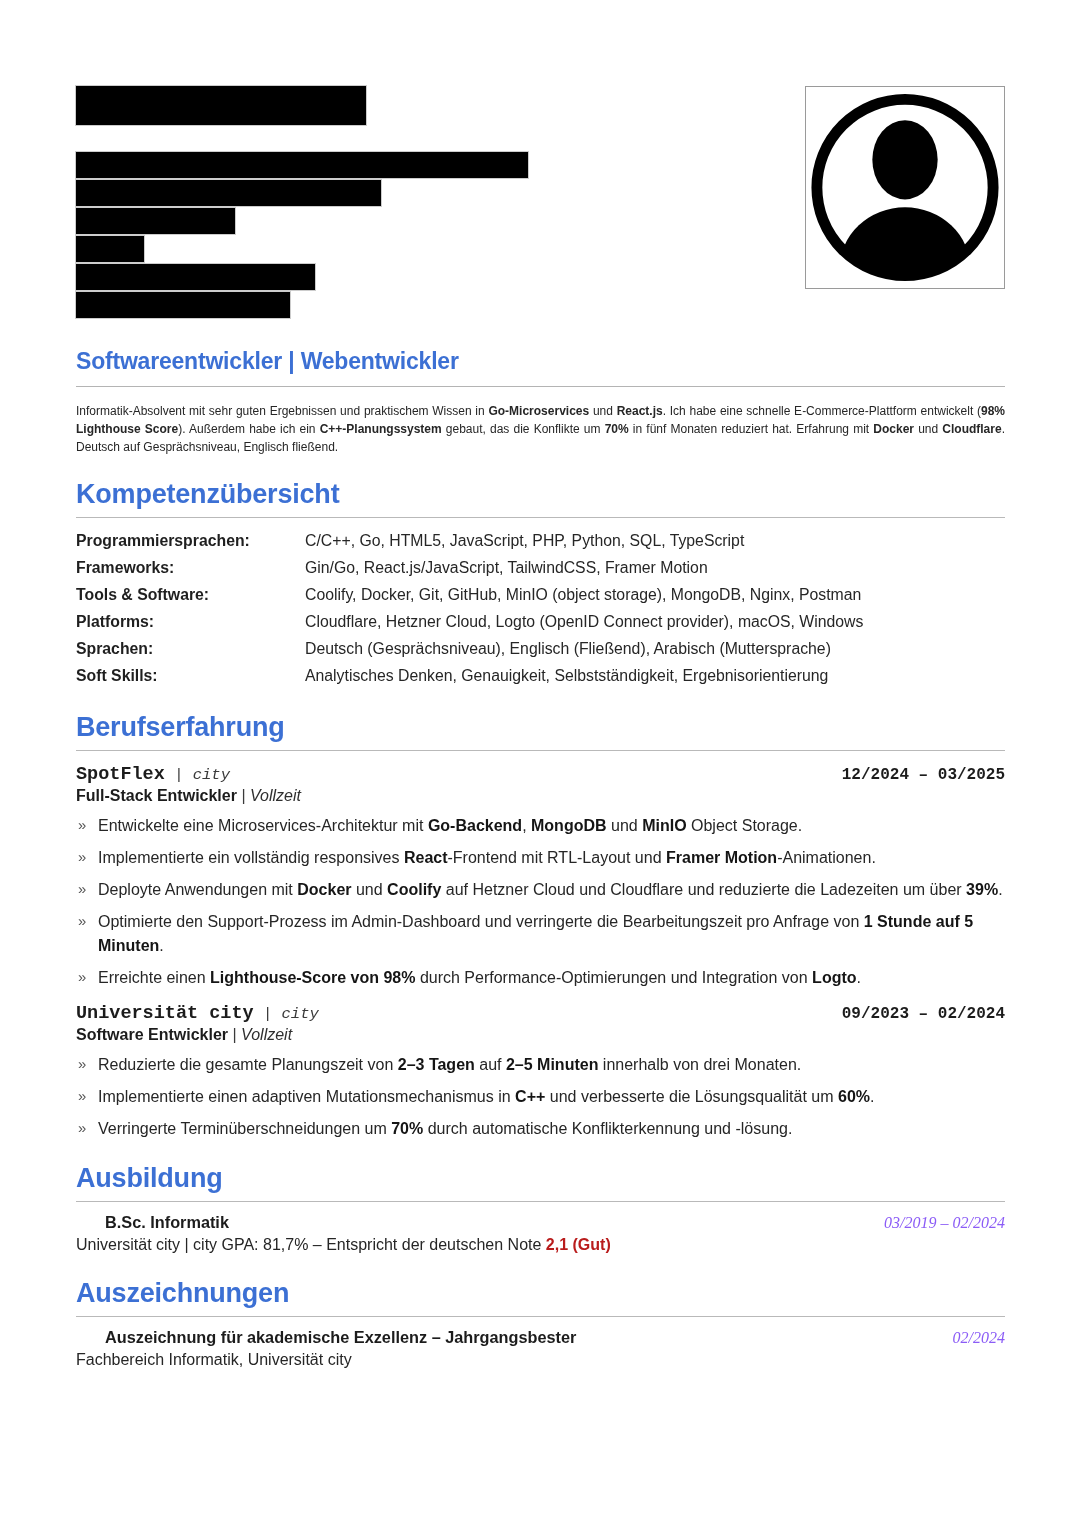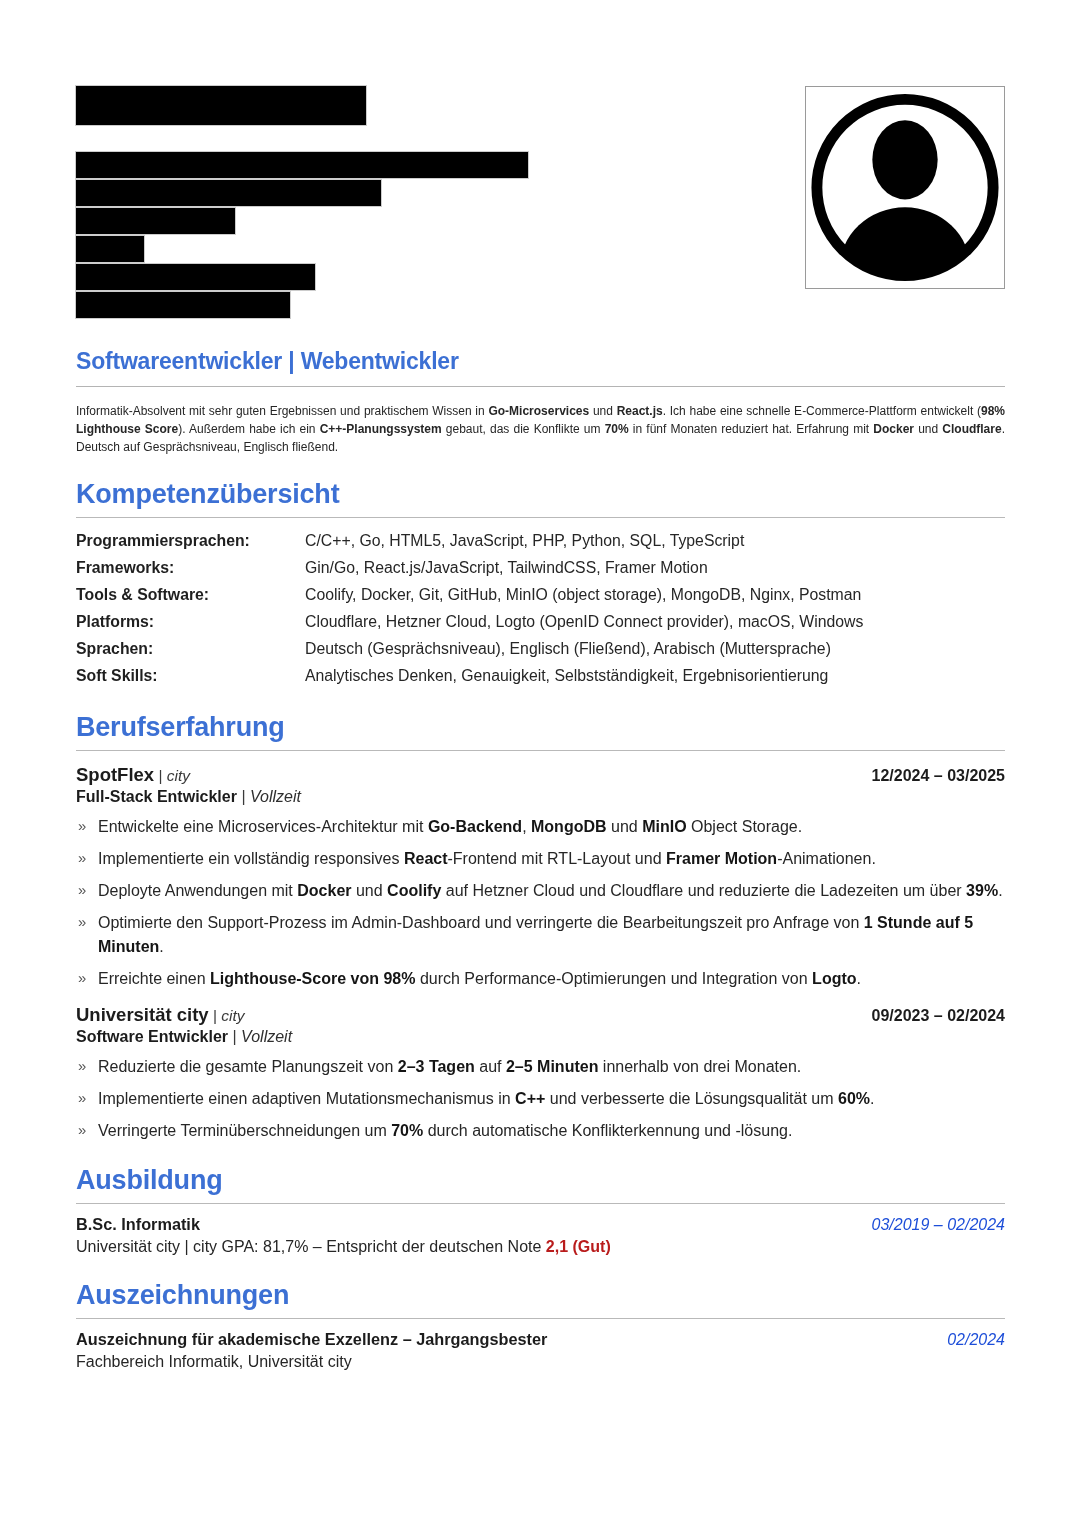--- a/index.html
+++ b/index.html
@@ -113,20 +113,21 @@
     color: #1f1f1f;
   }
   .skill-value { flex: 1; }
 
   
   .entry { margin-top: 13px; }
   .entry-head {
     display: flex;
     align-items: baseline;
     justify-content: space-between;
+    font-family: Liberation Mono, monospace;
   }
   .entry-org {
     font-size: 18.5px;
     font-weight: bold;
     color: #1c1c1c;
   }
   .entry-org .sep {
     font-weight: normal;
     font-size: 15.5px;
     color: #3a3a3a;
@@ -139,21 +140,22 @@
   }
   .entry-dates {
     font-size: 16px;
     font-weight: bold;
     color: #1c1c1c;
     white-space: nowrap;
   }
   .entry-dates.italic {
     font-weight: normal;
     font-style: italic;
-    color: #1d4ed8;
+    color: #8b5cf6;
+    font-family: Liberation Serif, serif;
   }
   .entry-role {
     font-size: 16px;
     font-weight: bold;
     color: #1c1c1c;
     margin-top: 2px;
   }
   .entry-role .sep { font-weight: normal; color: #3a3a3a; }
   .entry-role .emp { font-weight: normal; font-style: italic; color: #2f2f2f; }
 
@@ -180,20 +182,21 @@
   .simple-entry { margin-top: 11px; }
   .simple-head {
     display: flex;
     align-items: baseline;
     justify-content: space-between;
   }
   .simple-title {
     font-size: 16.3px;
     font-weight: bold;
     color: #1c1c1c;
+    margin-left: 29px;
   }
   .simple-sub {
     font-size: 16px;
     line-height: 1.45;
     color: #262626;
     margin-top: 1px;
   }
   .simple-sub b { font-weight: bold; color: #b91c1c; }
 </style>
 </head>

